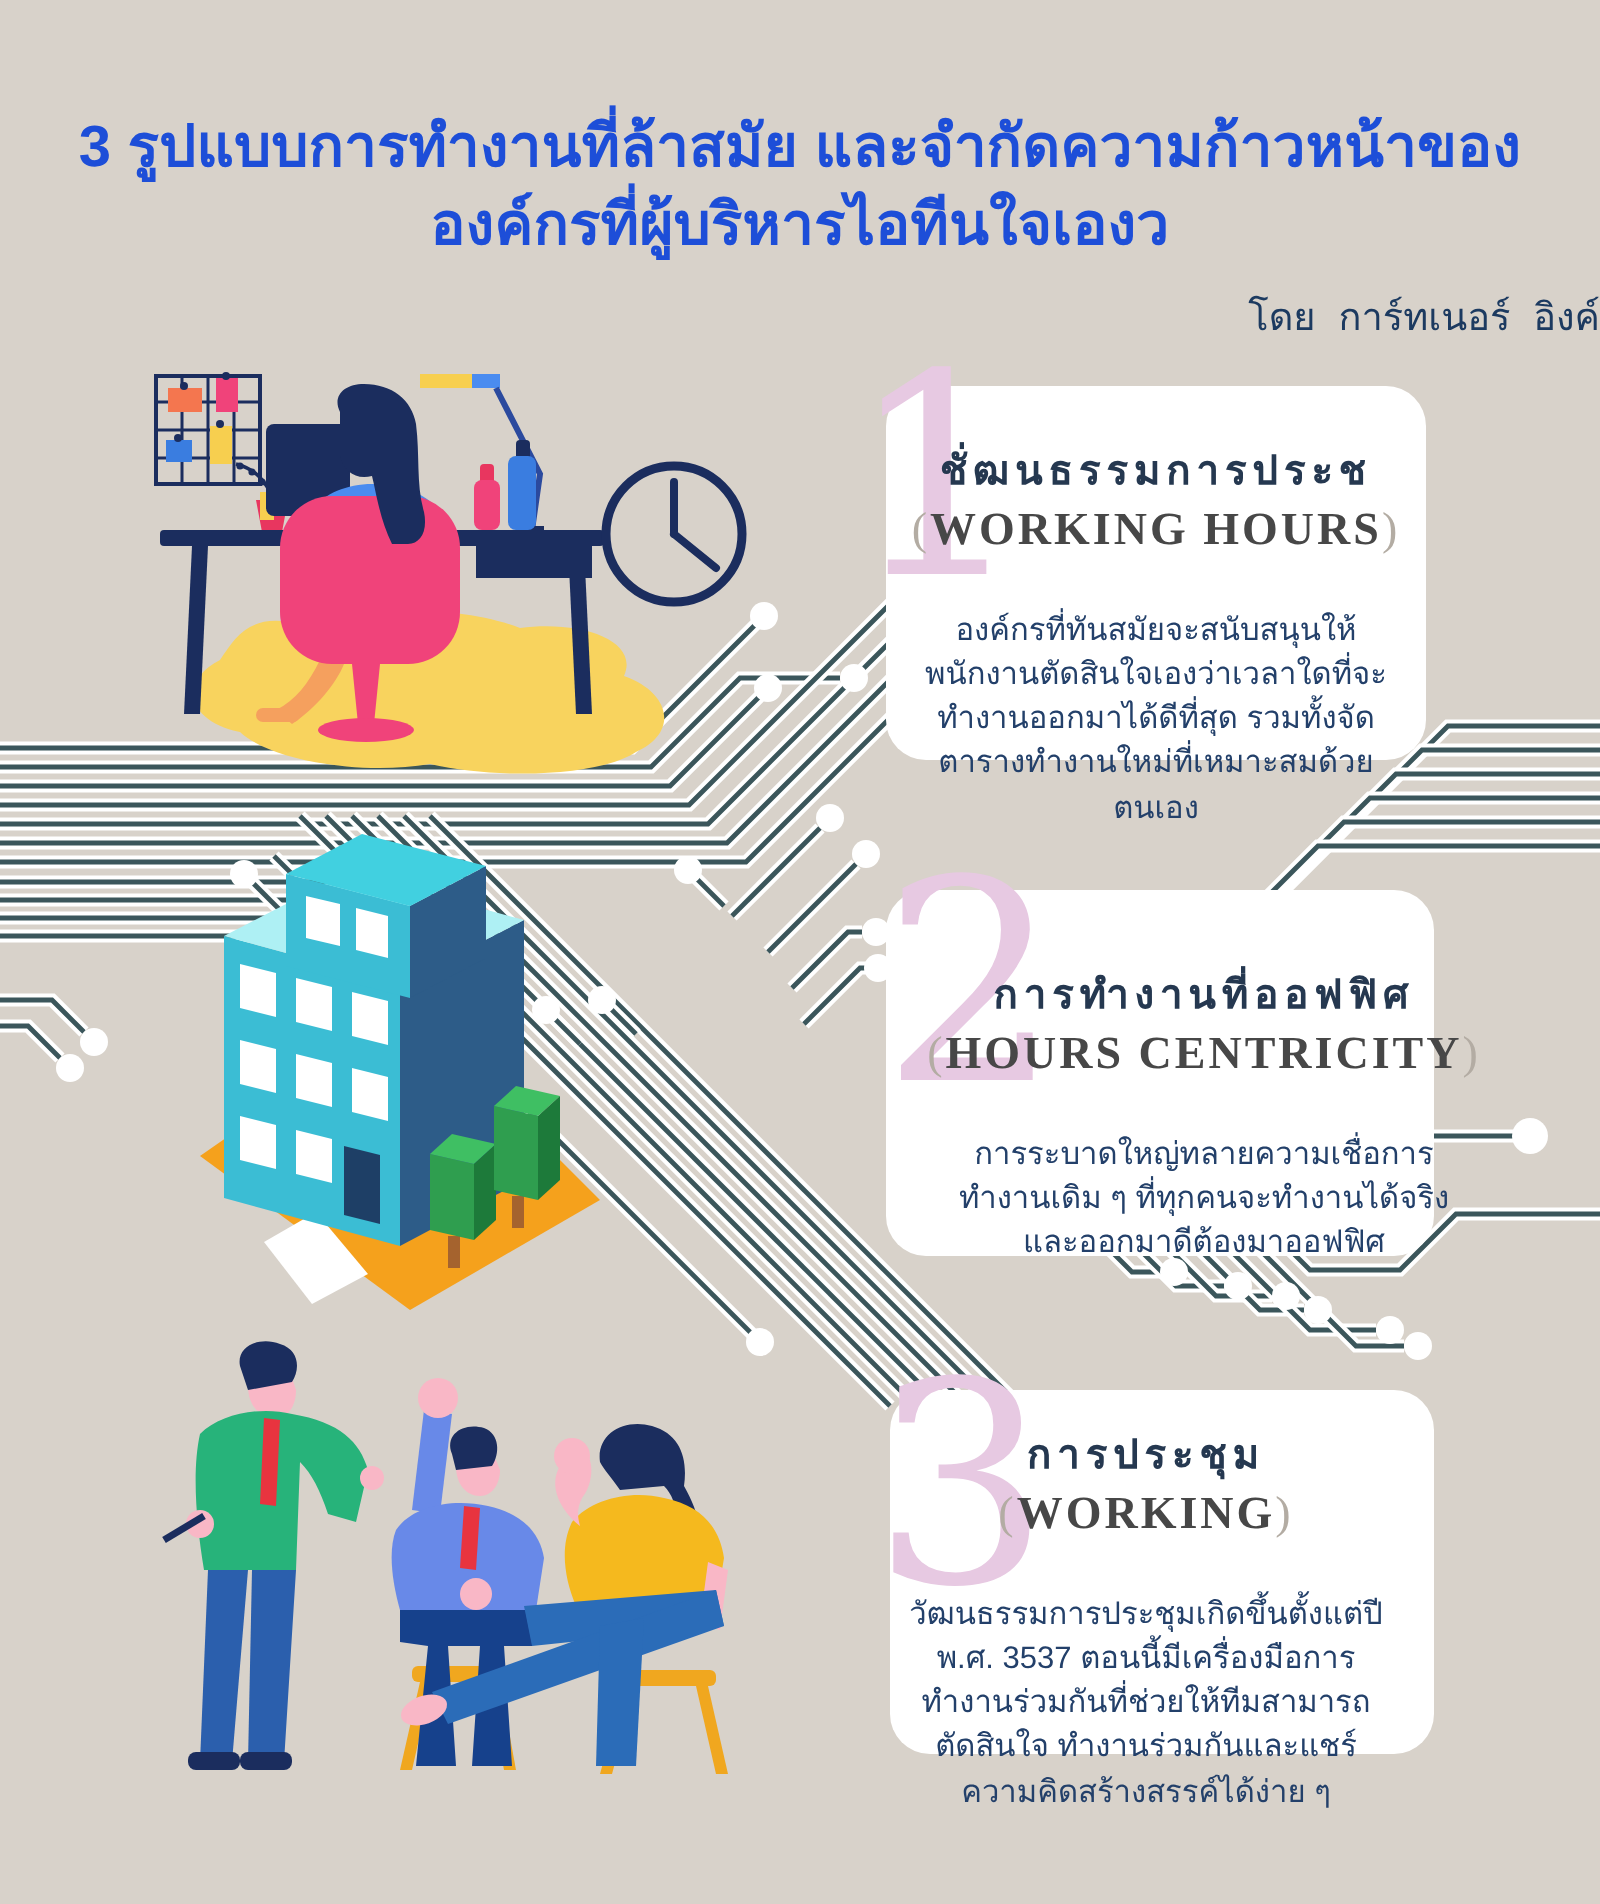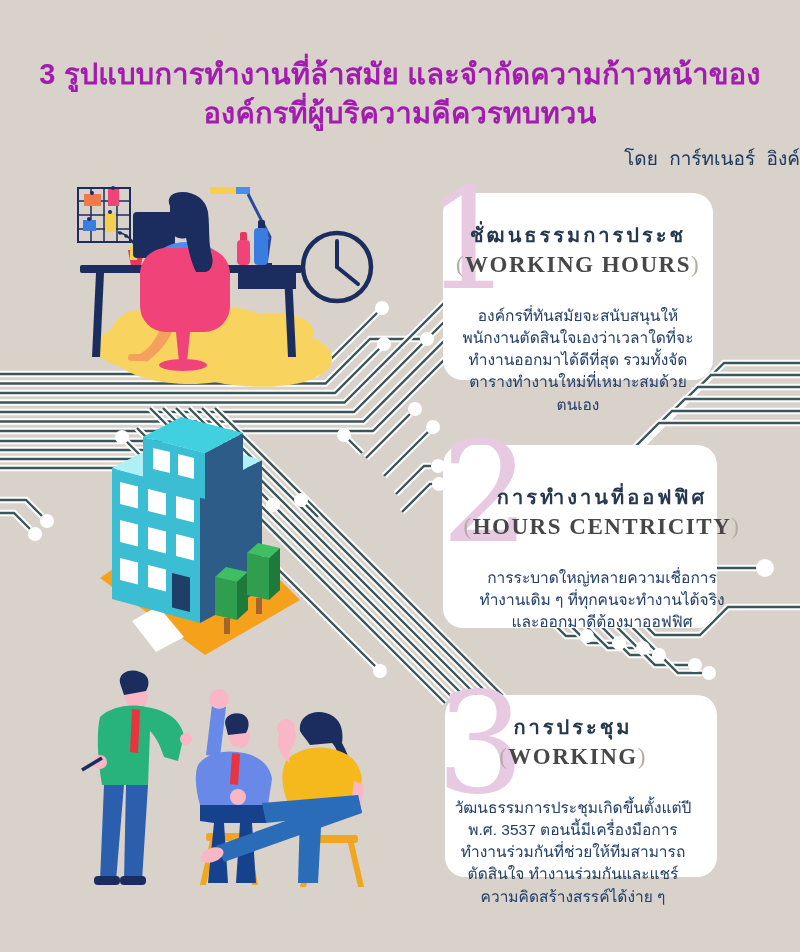--- a/index.html
+++ b/index.html
@@ -6,21 +6,21 @@
   .canvas{
     position:relative; width:800px; height:952px; overflow:hidden;
     background:#d8d2ca;
     font-family:"Liberation Sans","DejaVu Sans",sans-serif;
   }
   .layer{position:absolute;left:0;top:0;width:800px;height:952px;pointer-events:none;}
   .circuit{z-index:1;}
   .illus{z-index:2;}
   .page-title{
     position:absolute; top:55px; left:20px; right:20px; z-index:6;
-    text-align:center; color:#a21caf; font-weight:bold;
+    text-align:center; color:#1d4ed8; font-weight:bold;
     font-size:29px; line-height:1.34; letter-spacing:.2px; margin:0;
   }
   .byline{
     position:absolute; top:143px; left:0; width:100%; z-index:6;
     text-align:right; color:#1c3a60; font-size:19px;font-family:Liberation Mono, monospace;
   }
   .card{position:absolute; background:#ffffff; border-radius:20px; z-index:3;}
   .card1{left:443px; top:193px; width:270px; height:187px;}
   .card2{left:443px; top:445px; width:274px; height:183px;}
   .card3{left:445px; top:695px; width:272px; height:182px;}
@@ -309,21 +309,21 @@
         <polygon points="262,803 358,795 362,813 266,823" fill="#2b6cb8"></polygon>
         <polygon points="358,795 362,813 224,862 216,846" fill="#2b6cb8"></polygon>
         <ellipse cx="212" cy="855" rx="12" ry="7" fill="#f9b7c6" transform="rotate(-20 212 855)"></ellipse>
         <polygon points="300,813 322,809 318,883 298,883" fill="#2b6cb8"></polygon>
       </g>
     </g>
   </svg>
 
   <h1 class="page-title">
     <span>3 รูปแบบการทำงานที่ล้าสมัย และจำกัดความก้าวหน้าของ</span><br>
-    <span>องค์กรที่ผู้บริความคีควรทบทวน</span>
+    <span>องค์กรที่ผู้บริหารไอทีนใจเองว</span>
   </h1>
   <div class="byline">โดย การ์ทเนอร์ อิงค์</div>
 
   <div class="card card1"></div>
   <div class="card card2"></div>
   <div class="card card3"></div>
 
   <div class="big-number n1">1</div>
   <div class="big-number n2">2</div>
   <div class="big-number n3">3</div>

